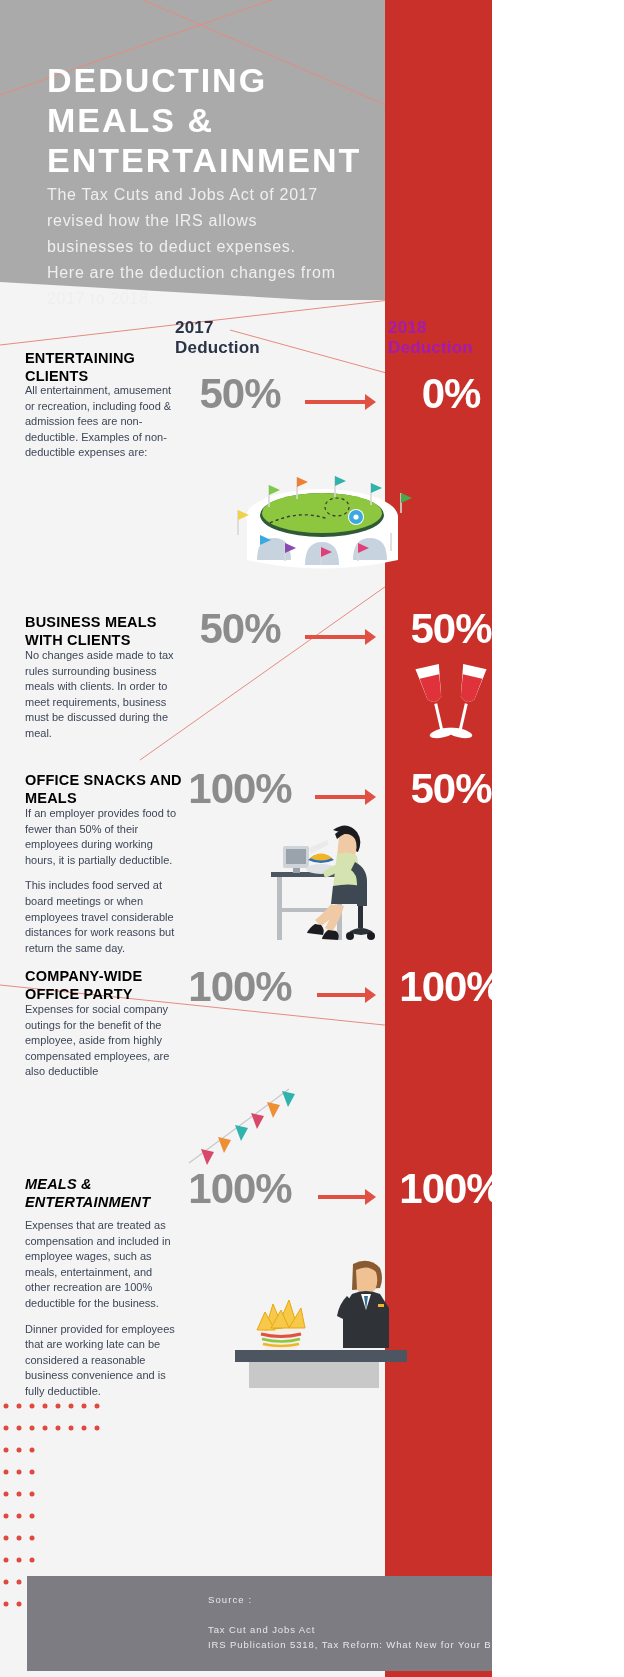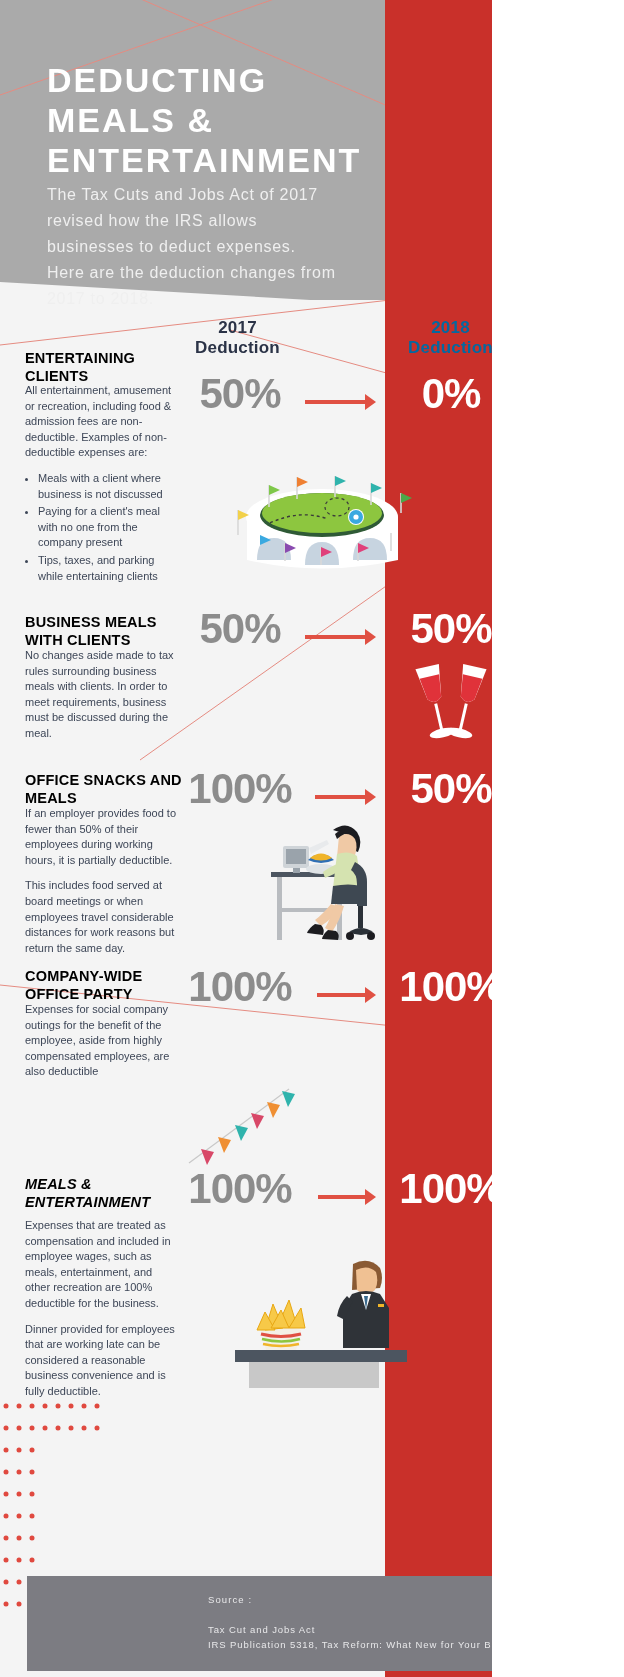--- a/index.html
+++ b/index.html
@@ -30,25 +30,25 @@
   .hdr-sub {
     position:absolute; left:47px; top:182px; width:290px;
     font-size:16px; line-height:1.62; color:#efefef; letter-spacing:0.7px;
   }
   .tri { position:absolute; width:0; height:0;
          border-left:11px solid transparent; border-right:11px solid transparent;
          border-top:13px solid #d2342b; }
 
   
   .col-head {
-    position:absolute; text-align:center; font-size:17px; font-weight:700;
+    position:absolute; text-align:left; font-size:17px; font-weight:700;
     line-height:1.2; letter-spacing:0.2px;
   }
   .col-head.y2017 { left:175px; top:318px; width:125px; color:#2b3347; }
-  .col-head.y2018 { left:388px; top:318px; width:125px; color:#0369a1; }
+  .col-head.y2018 { left:388px; top:318px; width:125px; color:#a21caf; }
 
   
   .row { position:absolute; left:0; width:624px; }
   .row-title {
     position:absolute; left:25px; width:160px;
     font-size:14.5px; font-weight:700; line-height:1.22;
     color:#000000; text-transform:uppercase; letter-spacing:0.2px;
   }
   .row-body {
     position:absolute; left:25px; width:155px;
@@ -128,25 +128,20 @@
     <span>2017 Deduction</span>
   </div>
   <div class="col-head y2018">
     <span>2018 Deduction</span>
   </div>
 
   <div class="row">
     <div class="row-title" style="top:350px;">ENTERTAINING CLIENTS</div>
     <div class="row-body" style="top:383px;">
       <p>All entertainment, amusement or recreation, including food &amp; admission fees are non-deductible. Examples of non-deductible expenses are:</p>
-      <ul>
-        <li>Meals with a client where business is not discussed</li>
-        <li>Paying for a client's meal with no one from the company present</li>
-        <li>Tips, taxes, and parking while entertaining clients</li>
-      </ul>
     </div>
     <div class="pct-old" style="left:170px; top:370px;">50%</div>
     <div class="arrow" style="left:305px; top:400px; width:62px;"></div>
     <div class="pct-new" style="top:370px;">0%</div>
 
     <svg class="illus" style="left:225px; top:455px;" width="195" height="120" viewBox="0 0 195 120">
       <path d="M22 62 L22 105 Q97 122 173 105 L173 62 Z" fill="#ffffff"></path>
       <ellipse cx="97" cy="62" rx="76" ry="28" fill="#ffffff"></ellipse>
       <ellipse cx="97" cy="60" rx="62" ry="22" fill="#2f5a36"></ellipse>
       <ellipse cx="97" cy="58" rx="60" ry="20" fill="#8dc63f"></ellipse>

